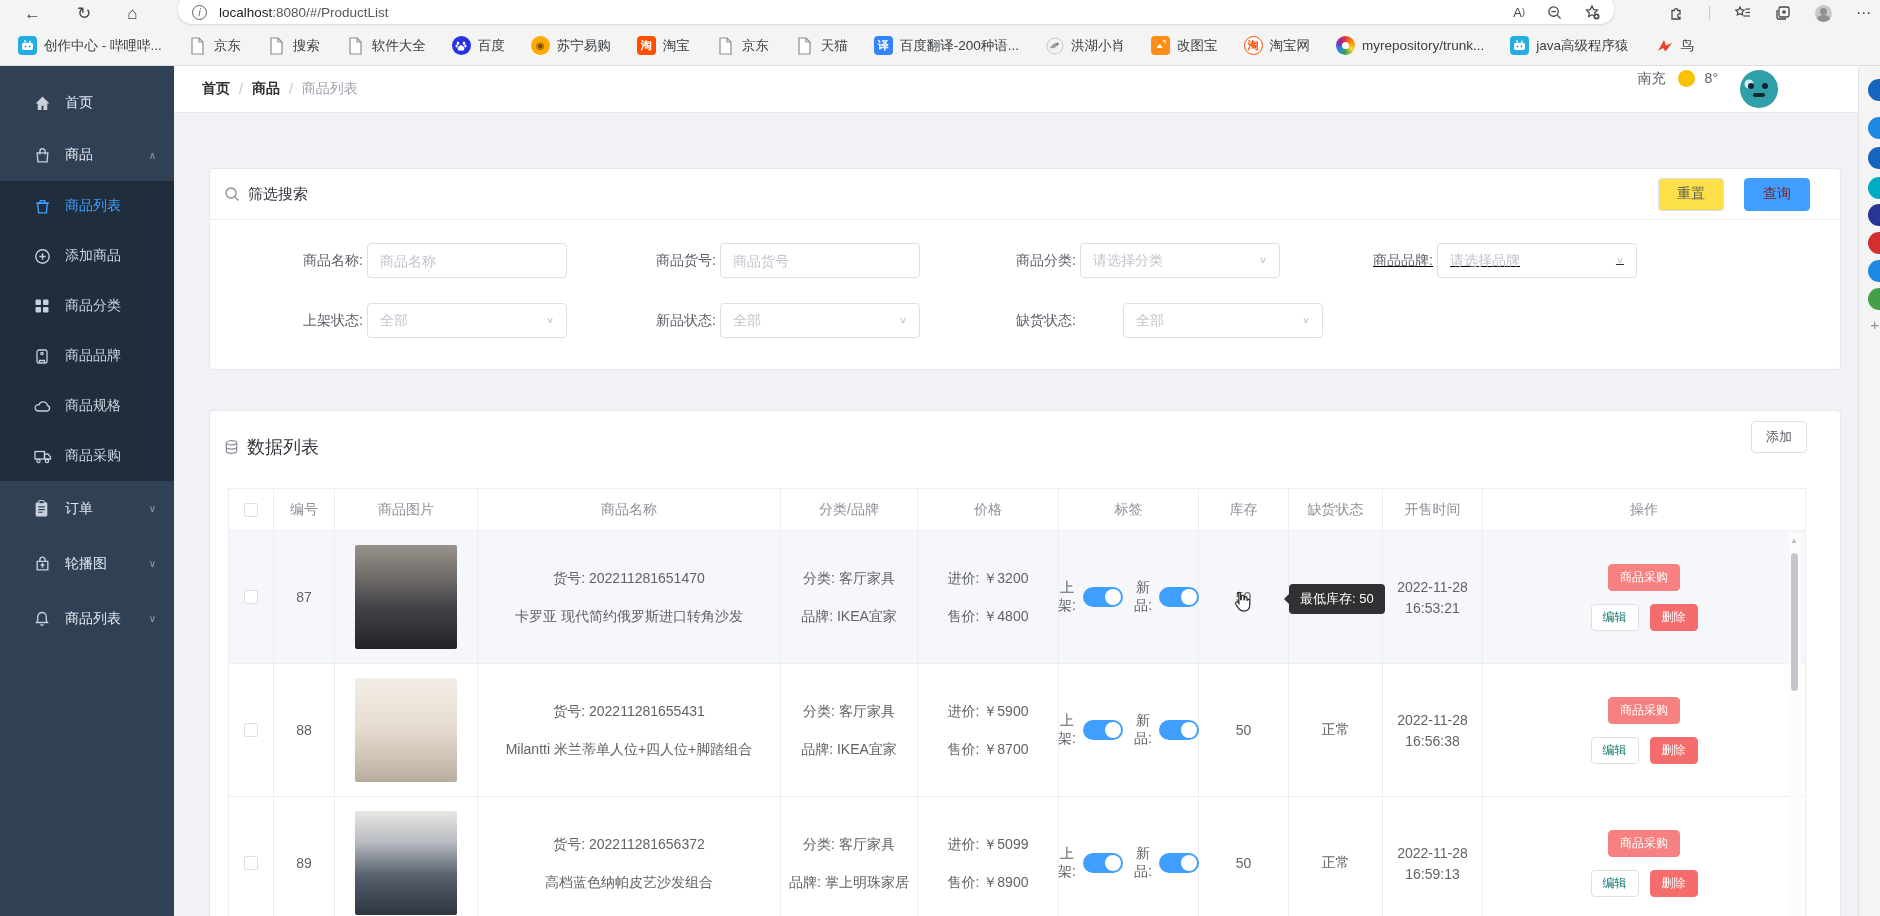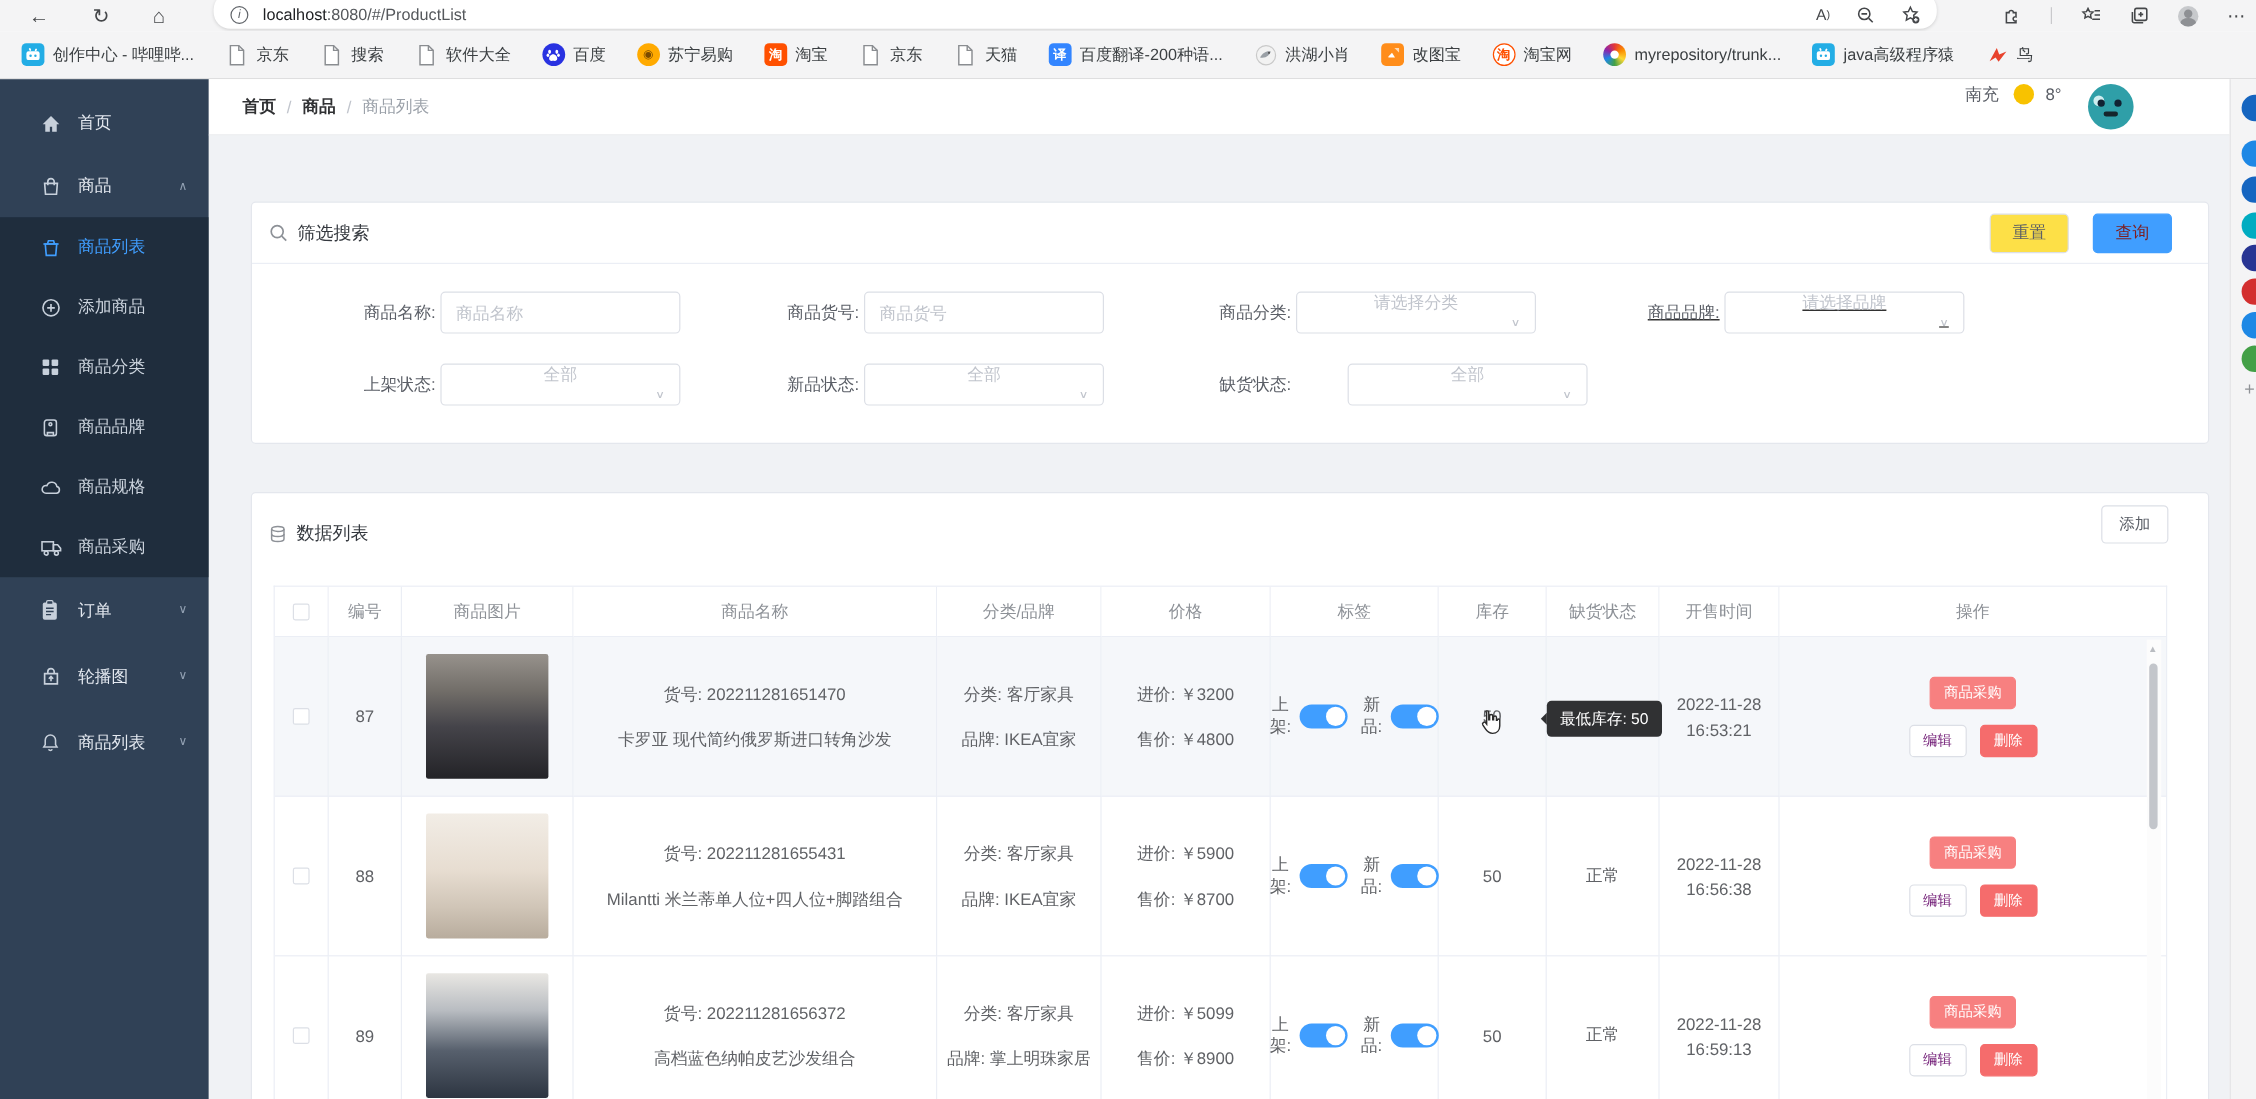--- a/index.html
+++ b/index.html
@@ -64,26 +64,26 @@
   .hd-btns{margin-left:auto;display:flex;gap:20px;}
   .btn{height:33px;padding:0 18px;border-radius:4px;font-size:14px;display:flex;align-items:center;justify-content:center;cursor:pointer;}
   .btn-plain{background:#fde047;border:1px solid #dcdfe6;color:#5a5e66;}
   .btn-primary{background:#409eff;border:1px solid #409eff;color:#7f1d1d;}
 
   .fg{position:absolute;display:flex;align-items:center;}
   .fg label{width:127px;text-align:right;padding-right:4px;font-size:14px;color:#5a5e66;flex:none;}
   .inp,.sel{width:200px;height:35px;border:1px solid #dcdfe6;border-radius:4px;background:#fff;font-size:14px;padding:0 12px;color:#606266;display:flex;align-items:center;}
   input.inp{outline:none;font-family:inherit;}
   input.inp::placeholder{color:#c0c4cc;}
-  .sel{cursor:pointer;flex-direction:column;}
+  .sel{cursor:pointer;}
   .sel .ph{color:#c0c4cc;}
   .sel .caret{margin-left:auto;color:#c0c4cc;font-size:11px;transform:scaleY(.8);}
 
   .data-card{left:35px;top:297px;width:1632px;bottom:-10px;}
-  .dl-title{position:absolute;left:14px;top:24px;display:flex;align-items:center;font-size:15px;color:#34383e;gap:8px;}
+  .dl-title{position:absolute;left:14px;top:24px;display:flex;align-items:center;font-size:18px;color:#34383e;gap:8px;}
   .btn-add{position:absolute;right:33px;top:10px;height:32px;padding:0 14px;background:#fff;border:1px solid #dcdfe6;border-radius:4px;font-size:13px;color:#5a5e66;display:flex;align-items:center;cursor:pointer;}
 
   
   .tbl{position:absolute;left:18px;top:77px;width:1578px;bottom:0;border:1px solid #ebeef5;border-bottom:none;font-size:14px;color:#606266;overflow:hidden;}
   .trow{display:grid;grid-template-columns:45px 61px 143px 303px 137px 141px 140px 90px 94px 100px 322px;}
   .tc{display:flex;align-items:center;justify-content:center;border-right:1px solid #ebeef5;border-bottom:1px solid #ebeef5;text-align:center;}
   .tc:last-child{border-right:none;}
   .thead .tc{height:42px;color:#8d9197;background:#fff;}
   .tbody .trow{height:133px;background:#fff;}
   .tbody .trow>.tc{height:133px;}
@@ -97,21 +97,21 @@
   .two-line{display:flex;flex-direction:column;gap:17px;align-items:center;justify-content:center;padding:0 8px;line-height:1.45;}
   .tag-col{display:flex;flex-direction:row;gap:11px;align-items:center;}
   .tag-line{display:flex;align-items:center;gap:7px;}
   .toggle{width:40px;height:20px;border-radius:10px;background:#409eff;position:relative;cursor:pointer;flex:none;}
   .toggle::after{content:"";position:absolute;right:2px;top:2px;width:16px;height:16px;border-radius:50%;background:#fff;}
   .time-col{display:flex;flex-direction:column;gap:5px;align-items:center;}
   .act-col{display:flex;flex-direction:column;gap:13px;align-items:center;}
   .act-row{display:flex;gap:11px;}
   .btn-sm{height:27px;padding:0 11px;border-radius:4px;font-size:12px;display:flex;align-items:center;cursor:pointer;}
   .btn-purchase{background:#f78080;color:#fff;border:1px solid #f78080;}
-  .btn-edit{background:#fff;color:#701a75;border:1px solid #dcdfe6;}
+  .btn-edit{background:#fff;color:#0f766e;border:1px solid #dcdfe6;}
   .btn-del{background:#f56c6c;color:#fff;border:1px solid #f56c6c;}
 
   
   .tscroll{position:absolute;left:1789px;top:533px;width:12px;bottom:0;background:#fcfcfc;}
   .tscroll .up{position:absolute;top:3px;left:1px;font-size:8px;color:#b9bcc1;}
   .tscroll .thumb{position:absolute;left:2px;top:20px;width:7px;height:138px;border-radius:4px;background:#c3c6cb;cursor:pointer;}
   .tooltip{position:absolute;left:1289px;top:584px;height:30px;background:#303133;color:#fff;font-size:13px;border-radius:4px;display:flex;align-items:center;padding:0 11px;z-index:60;}
   .tooltip::before{content:"";position:absolute;left:-5px;top:10px;border-top:5px solid transparent;border-bottom:5px solid transparent;border-right:5px solid #303133;}
   .cursor{position:absolute;left:1230px;top:590px;z-index:70;}
 

